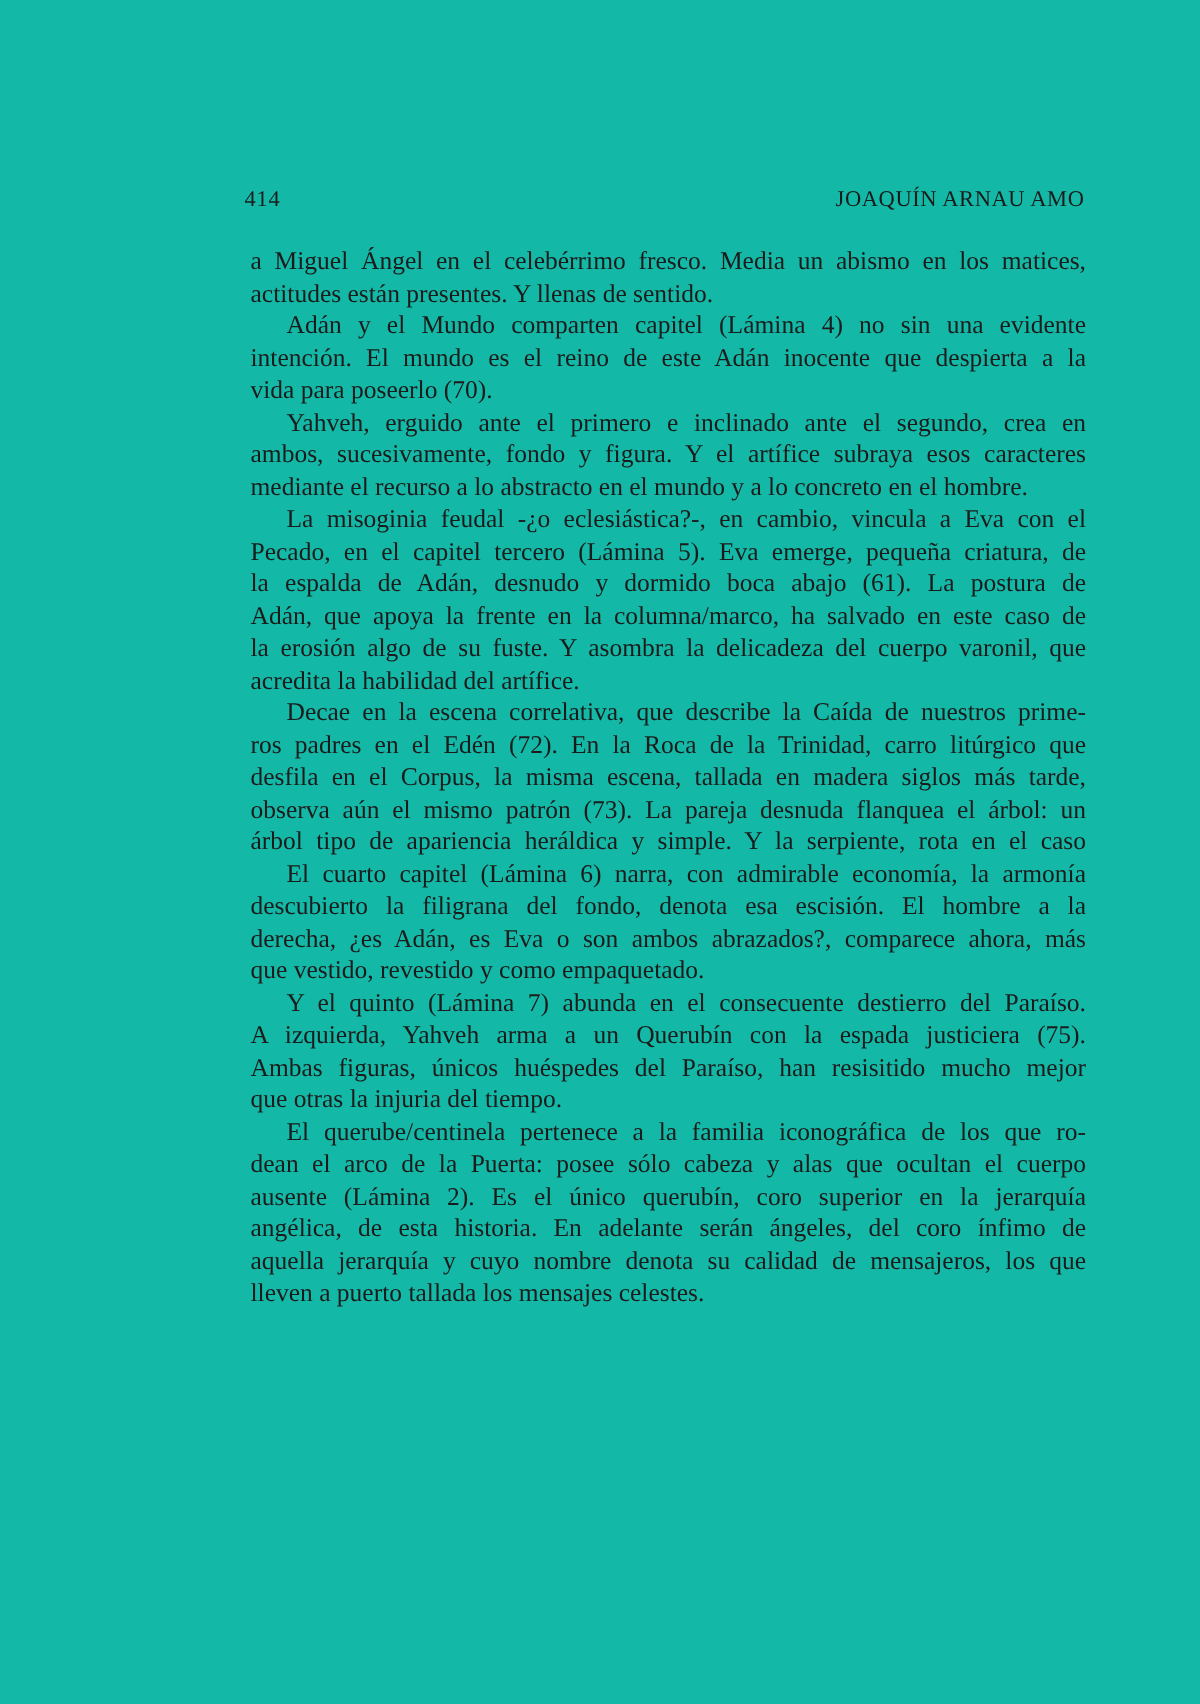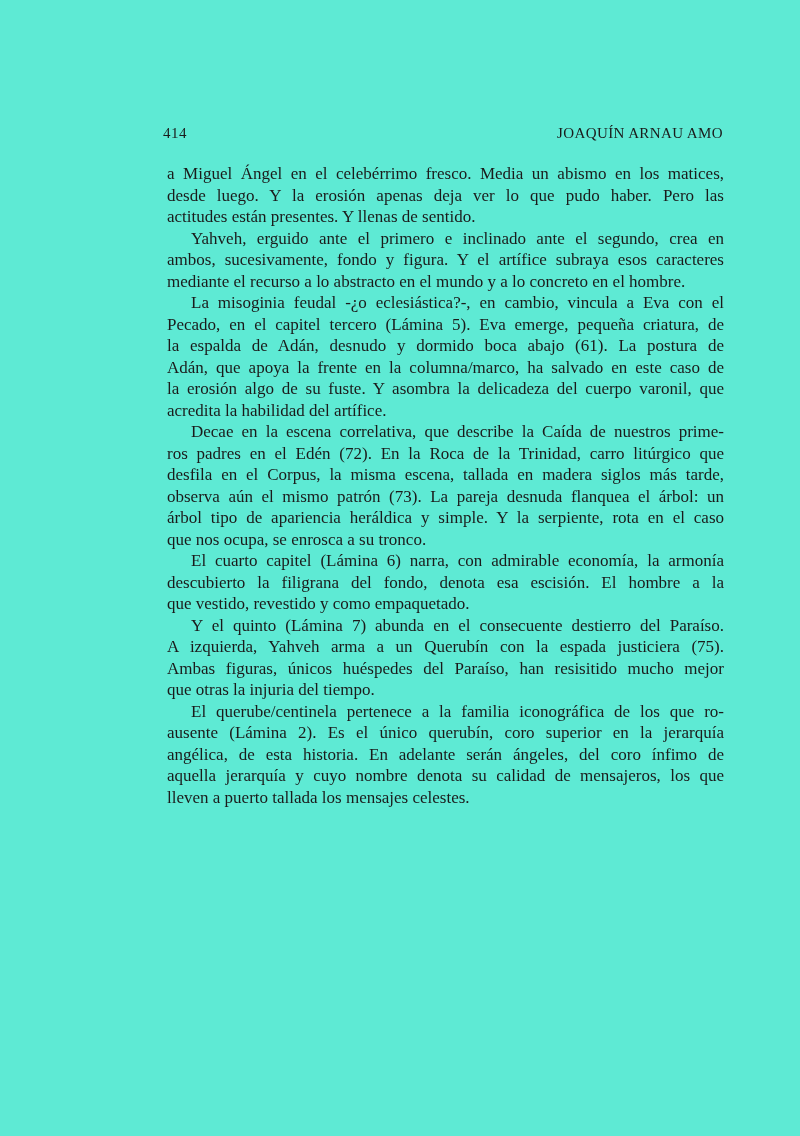--- a/index.html
+++ b/index.html
@@ -5,21 +5,21 @@
   html, body {
     margin: 0;
     padding: 0;
     background: #ffffff;
   }
   .sheet {
     position: relative;
     width: 800px;
     height: 1136px;
     background: #fefefdl;
-    background-color: #5eead4;
+    background-color: #14b8a6;
     overflow: hidden;
     font-family: "Liberation Serif", serif;
     color: #1b1b1b;
   }
   .running-header {
     position: absolute;
     left: 163px;
     top: 125px;
     width: 560px;
     display: flex;
@@ -65,56 +65,61 @@
 
 <div class="sheet">
   <div class="running-header">
     <span class="page-number">414</span>
     <span class="author">JOAQUÍN ARNAU AMO</span>
   </div>
 
   <div class="text-block">
       <div class="paragraph">
         <div class="line">a Miguel Ángel en el celebérrimo fresco. Media un abismo en los matices,</div>
-        <div class="line">desde luego. Y la erosión apenas deja ver lo que pudo haber. Pero las</div>
         <div class="line last">actitudes están presentes. Y llenas de sentido.</div>
+      </div>
+      <div class="paragraph">
+        <div class="line indent">Adán y el Mundo comparten capitel (Lámina 4) no sin una evidente</div>
+        <div class="line">intención. El mundo es el reino de este Adán inocente que despierta a la</div>
+        <div class="line last">vida para poseerlo (70).</div>
       </div>
       <div class="paragraph">
         <div class="line indent">Yahveh, erguido ante el primero e inclinado ante el segundo, crea en</div>
         <div class="line">ambos, sucesivamente, fondo y figura. Y el artífice subraya esos caracteres</div>
         <div class="line last">mediante el recurso a lo abstracto en el mundo y a lo concreto en el hombre.</div>
       </div>
       <div class="paragraph">
         <div class="line indent">La misoginia feudal -¿o eclesiástica?-, en cambio, vincula a Eva con el</div>
         <div class="line">Pecado, en el capitel tercero (Lámina 5). Eva emerge, pequeña criatura, de</div>
         <div class="line">la espalda de Adán, desnudo y dormido boca abajo (61). La postura de</div>
         <div class="line">Adán, que apoya la frente en la columna/marco, ha salvado en este caso de</div>
         <div class="line">la erosión algo de su fuste. Y asombra la delicadeza del cuerpo varonil, que</div>
         <div class="line last">acredita la habilidad del artífice.</div>
       </div>
       <div class="paragraph">
         <div class="line indent">Decae en la escena correlativa, que describe la Caída de nuestros prime-</div>
         <div class="line">ros padres en el Edén (72). En la Roca de la Trinidad, carro litúrgico que</div>
         <div class="line">desfila en el Corpus, la misma escena, tallada en madera siglos más tarde,</div>
         <div class="line">observa aún el mismo patrón (73). La pareja desnuda flanquea el árbol: un</div>
         <div class="line">árbol tipo de apariencia heráldica y simple. Y la serpiente, rota en el caso</div>
-        <div class="line last">que nos ocupa, se enrosca a su tronco.</div>
       </div>
       <div class="paragraph">
         <div class="line indent">El cuarto capitel (Lámina 6) narra, con admirable economía, la armonía</div>
         <div class="line">descubierto la filigrana del fondo, denota esa escisión. El hombre a la</div>
+        <div class="line">derecha, ¿es Adán, es Eva o son ambos abrazados?, comparece ahora, más</div>
         <div class="line last">que vestido, revestido y como empaquetado.</div>
       </div>
       <div class="paragraph">
         <div class="line indent">Y el quinto (Lámina 7) abunda en el consecuente destierro del Paraíso.</div>
         <div class="line">A izquierda, Yahveh arma a un Querubín con la espada justiciera (75).</div>
         <div class="line">Ambas figuras, únicos huéspedes del Paraíso, han resisitido mucho mejor</div>
         <div class="line last">que otras la injuria del tiempo.</div>
       </div>
       <div class="paragraph">
         <div class="line indent">El querube/centinela pertenece a la familia iconográfica de los que ro-</div>
+        <div class="line">dean el arco de la Puerta: posee sólo cabeza y alas que ocultan el cuerpo</div>
         <div class="line">ausente (Lámina 2). Es el único querubín, coro superior en la jerarquía</div>
         <div class="line">angélica, de esta historia. En adelante serán ángeles, del coro ínfimo de</div>
         <div class="line">aquella jerarquía y cuyo nombre denota su calidad de mensajeros, los que</div>
         <div class="line last">lleven a puerto tallada los mensajes celestes.</div>
       </div>
     </div>
 </div>
 
 </body></html>

